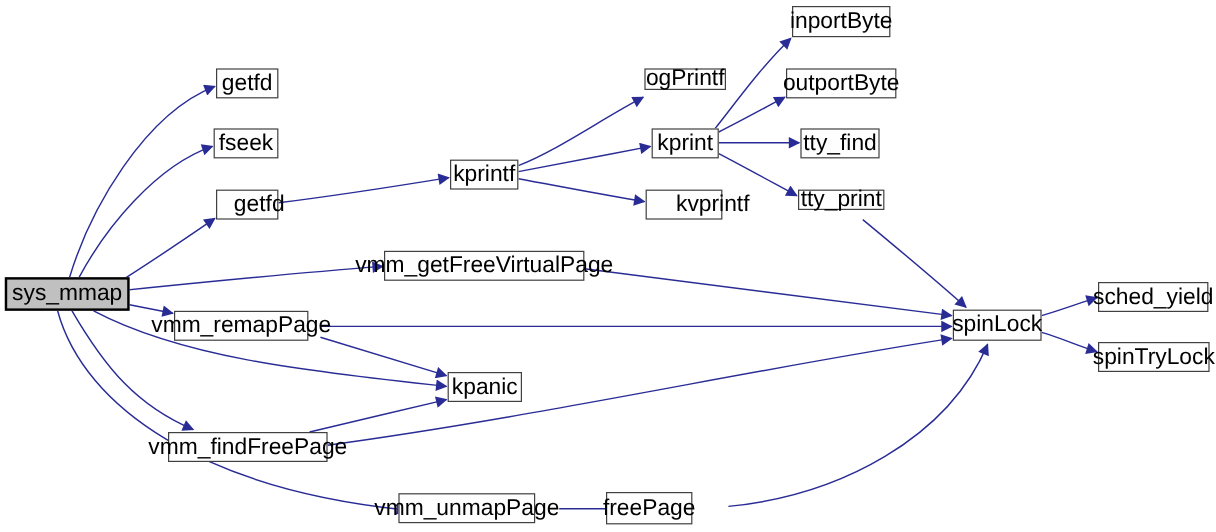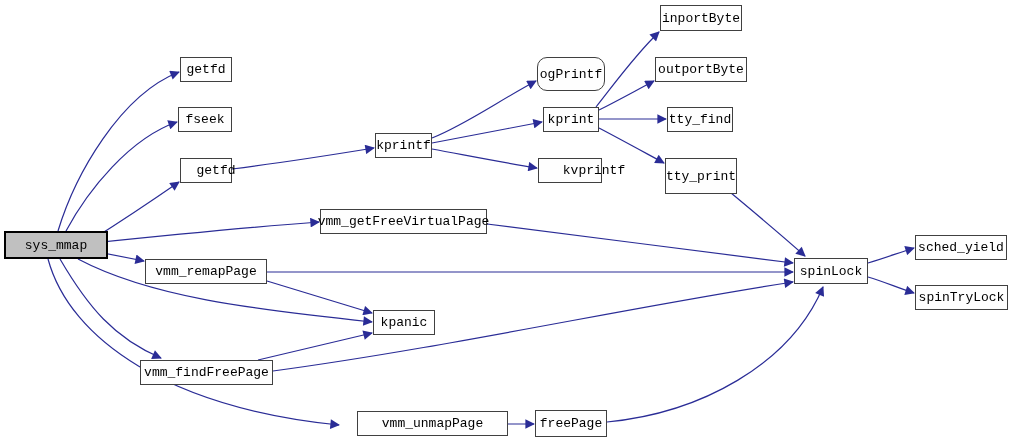--- a/index.html
+++ b/index.html
@@ -27,25 +27,24 @@
     stroke-width: 1.2px;
   }
   .node {
     position: absolute;
     box-sizing: border-box;
     display: flex;
     align-items: center;
     justify-content: center;
     background: #fefefe;
     border: 1px solid #404040;
-    font-size: 13px;
+    font-size: 19px;
     color: #000000;
     white-space: nowrap;
     cursor: pointer;
-    font-family: Liberation Mono, monospace;
   }
   .node.highlight {
     background: #c0c0c0;
     border: 2px solid #000000;
   }
   .node span {
     pointer-events: none;
   }
 </style>
 </head>
@@ -96,62 +95,62 @@
       </div>
       <div class="node" style="left: 178px; top: 107px; width: 54px; height: 25px;">
         <span>fseek</span>
       </div>
       <div class="node" style="left: 180px; top: 158px; width: 52px; height: 25px; padding-left: 20px;">
         <span>getfd</span>
       </div>
       <div class="node" style="left: 375px; top: 133px; width: 57px; height: 25px;">
         <span>kprintf</span>
       </div>
-      <div class="node" style="left: 537px; top: 57px; width: 68px; height: 34px; border-radius: 10px;">
+      <div class="node" style="left: 537px; top: 57px; width: 68px; height: 18px;">
         <span>ogPrintf</span>
       </div>
       <div class="node" style="left: 543px; top: 107px; width: 56px; height: 25px;">
         <span>kprint</span>
       </div>
       <div class="node" style="left: 538px; top: 158px; width: 64px; height: 25px; padding-left: 48px;">
         <span>kvprintf</span>
       </div>
       <div class="node" style="left: 660px; top: 5px; width: 82px; height: 26px;">
         <span>inportByte</span>
       </div>
       <div class="node" style="left: 655px; top: 57px; width: 92px; height: 25px;">
         <span>outportByte</span>
       </div>
       <div class="node" style="left: 667px; top: 107px; width: 66px; height: 25px;">
         <span>tty_find</span>
       </div>
-      <div class="node" style="left: 665px; top: 158px; width: 72px; height: 36px;">
+      <div class="node" style="left: 665px; top: 158px; width: 72px; height: 17px;">
         <span>tty_print</span>
       </div>
       <div class="node" style="left: 320px; top: 209px; width: 167px; height: 25px;">
         <span>vmm_getFreeVirtualPage</span>
       </div>
-      <div class="node" style="left: 145px; top: 259px; width: 122px; height: 25px; align-items: center;">
+      <div class="node" style="left: 145px; top: 259px; width: 112px; height: 25px; align-items: center;">
         <span>vmm_remapPage</span>
       </div>
       <div class="node" style="left: 794px; top: 258px; width: 74px; height: 26px;">
         <span>spinLock</span>
       </div>
       <div class="node" style="left: 915px; top: 235px; width: 92px; height: 25px;">
         <span>sched_yield</span>
       </div>
       <div class="node" style="left: 915px; top: 285px; width: 93px; height: 25px;">
         <span>spinTryLock</span>
       </div>
       <div class="node" style="left: 373px; top: 310px; width: 62px; height: 25px;">
         <span>kpanic</span>
       </div>
       <div class="node" style="left: 140px; top: 360px; width: 133px; height: 25px; align-items: center;">
         <span>vmm_findFreePage</span>
       </div>
-      <div class="node" style="left: 357px; top: 411px; width: 151px; height: 25px;">
+      <div class="node" style="left: 332px; top: 411px; width: 114px; height: 25px;">
         <span>vmm_unmapPage</span>
       </div>
-      <div class="node" style="left: 535px; top: 410px; width: 72px; height: 27px;">
+      <div class="node" style="left: 505px; top: 410px; width: 72px; height: 27px;">
         <span>freePage</span>
       </div>
     </div>
 </div>
 
 </body></html>

